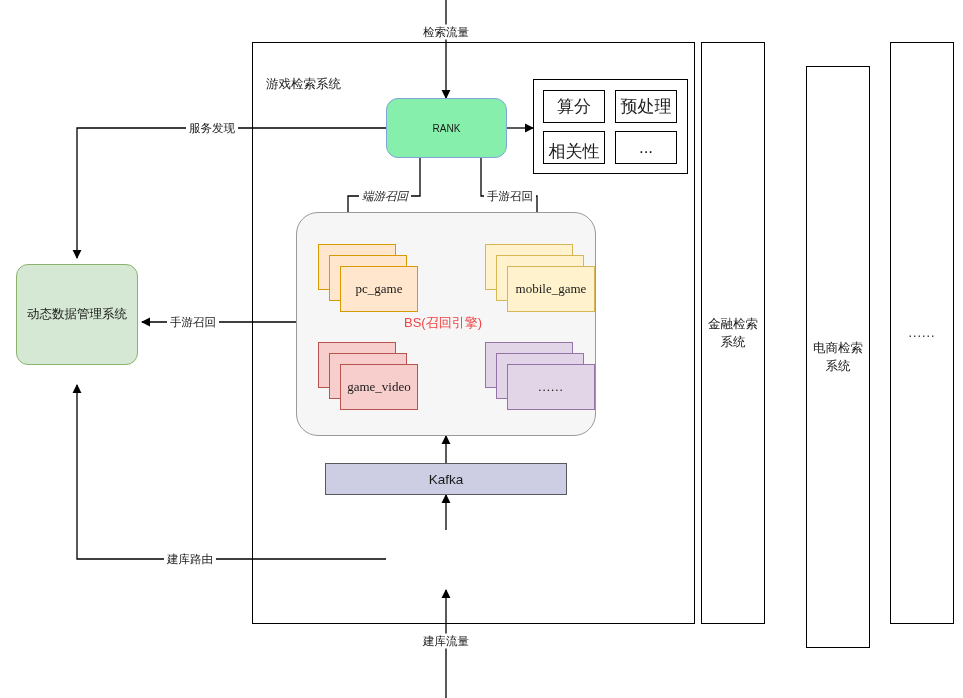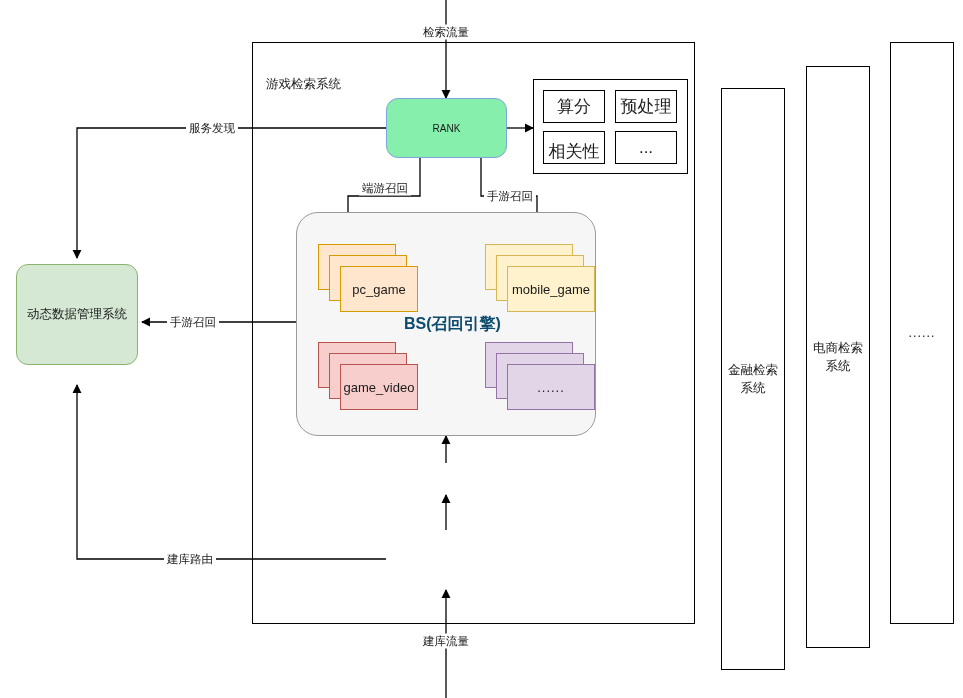--- a/index.html
+++ b/index.html
@@ -72,40 +72,40 @@
   }
 
   
   .bs-container {
     background: #f6f6f6;
     border: 1.3px solid #9a9a9a;
     border-radius: 22px;
   }
   .bs-label {
     position: absolute;
-    font-size: 16px;
-    color: #0c4a6e;
+    font-size: 13px;
+    color: #ef4444;
     white-space: nowrap;
-    font-weight: bold;
   }
 
   
   .stack {
     position: absolute;
   }
   .stack .card {
     position: absolute;
     box-sizing: border-box;
     border-width: 1.3px;
     border-style: solid;
     display: flex;
     align-items: center;
     justify-content: center;
     font-size: 13px;
     color: #1a1a1a;
+    font-family: Liberation Serif, serif;
   }
   .stack .card.l0 { left: 0px;  top: 0px;  }
   .stack .card.l1 { left: 11px; top: 11px; }
   .stack .card.l2 { left: 22px; top: 22px; }
 
   .c-orange { background: #ffe6cc; border-color: #d79b00; }
   .c-yellow { background: #fff2cc; border-color: #d6b656; }
   .c-red    { background: #f8cecc; border-color: #b85450; }
   .c-purple { background: #e1d5e7; border-color: #9673a6; }
 
@@ -237,27 +237,30 @@
   </div>
 
   <div class="stack" style="left:485px; top:342px; width:110px; height:68px;">
     <div class="card c-purple l0" style="width:88px; height:46px;"></div>
     <div class="card c-purple l1" style="width:88px; height:46px;"></div>
     <div class="card c-purple l2" style="width:88px; height:46px;">
       <span class="dots">......</span>
     </div>
   </div>
 
+  <div class="node kafka-node" style="left:325px; top:463px; width:242px; height:32px;">
+    <span>Kafka</span>
+  </div>
 
 
   <div class="node rounded-node green-node" style="left:16px; top:264px; width:122px; height:101px;">
     <span>动态数据管理系统</span>
   </div>
 
-  <div class="node tall-panel" style="left:721px; top:42px; width:64px; height:582px;margin-top:46px;">
+  <div class="node tall-panel" style="left:701px; top:42px; width:64px; height:582px;">
     <span class="panel-text">
       <span>金融检索</span><br>
       <span>系统</span>
     </span>
   </div>
 
   <div class="node tall-panel" style="left:806px; top:42px; width:64px; height:582px;margin-top:24px;">
     <span class="panel-text">
       <span>电商检索</span><br>
       <span>系统</span>
@@ -265,21 +268,21 @@
   </div>
 
   <div class="node tall-panel" style="left:890px; top:42px; width:64px; height:582px;">
     <span class="panel-text dots">......</span>
   </div>
 
   <div class="edge-label" style="left:446px; top:32px;">检索流量</div>
 
   <div class="edge-label" style="left:184px; top:128px;margin-left:28px;">服务发现</div>
 
-  <div class="edge-label" style="left:385px; top:188px;">端游召回</div>
+  <div class="edge-label" style="left:385px; top:196px;font-style:italic;">端游召回</div>
 
   <div class="edge-label" style="left:510px; top:196px;">手游召回</div>
 
   <div class="edge-label" style="left:193px; top:322px;">手游召回</div>
 
   <div class="edge-label" style="left:190px; top:559px;">建库路由</div>
 
   <div class="edge-label" style="left:446px; top:641px;">建库流量</div>
 
 </div>

